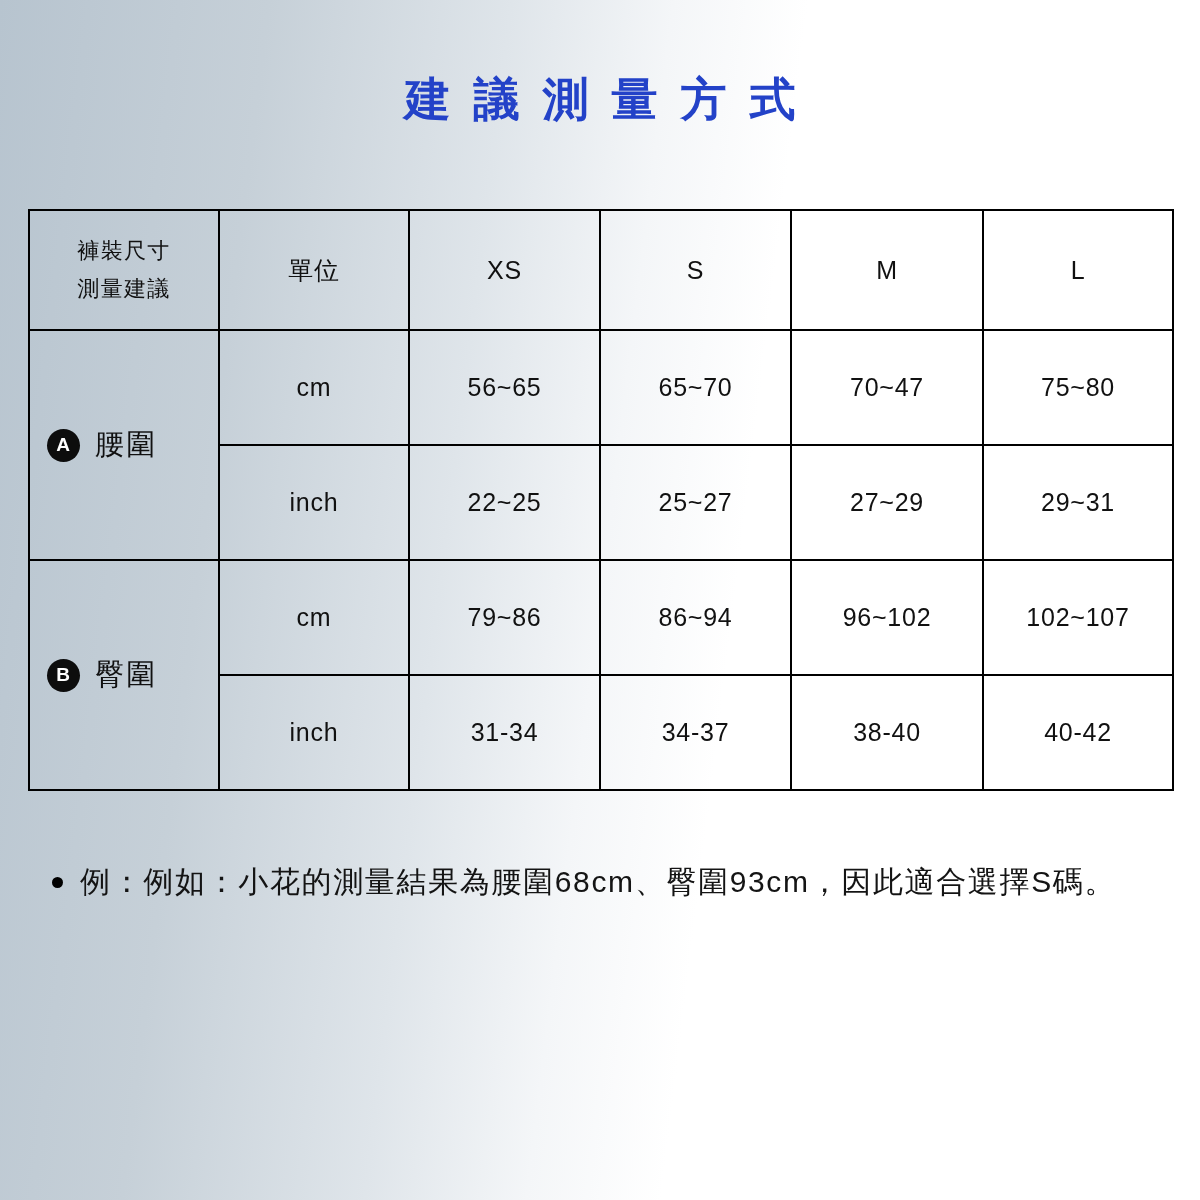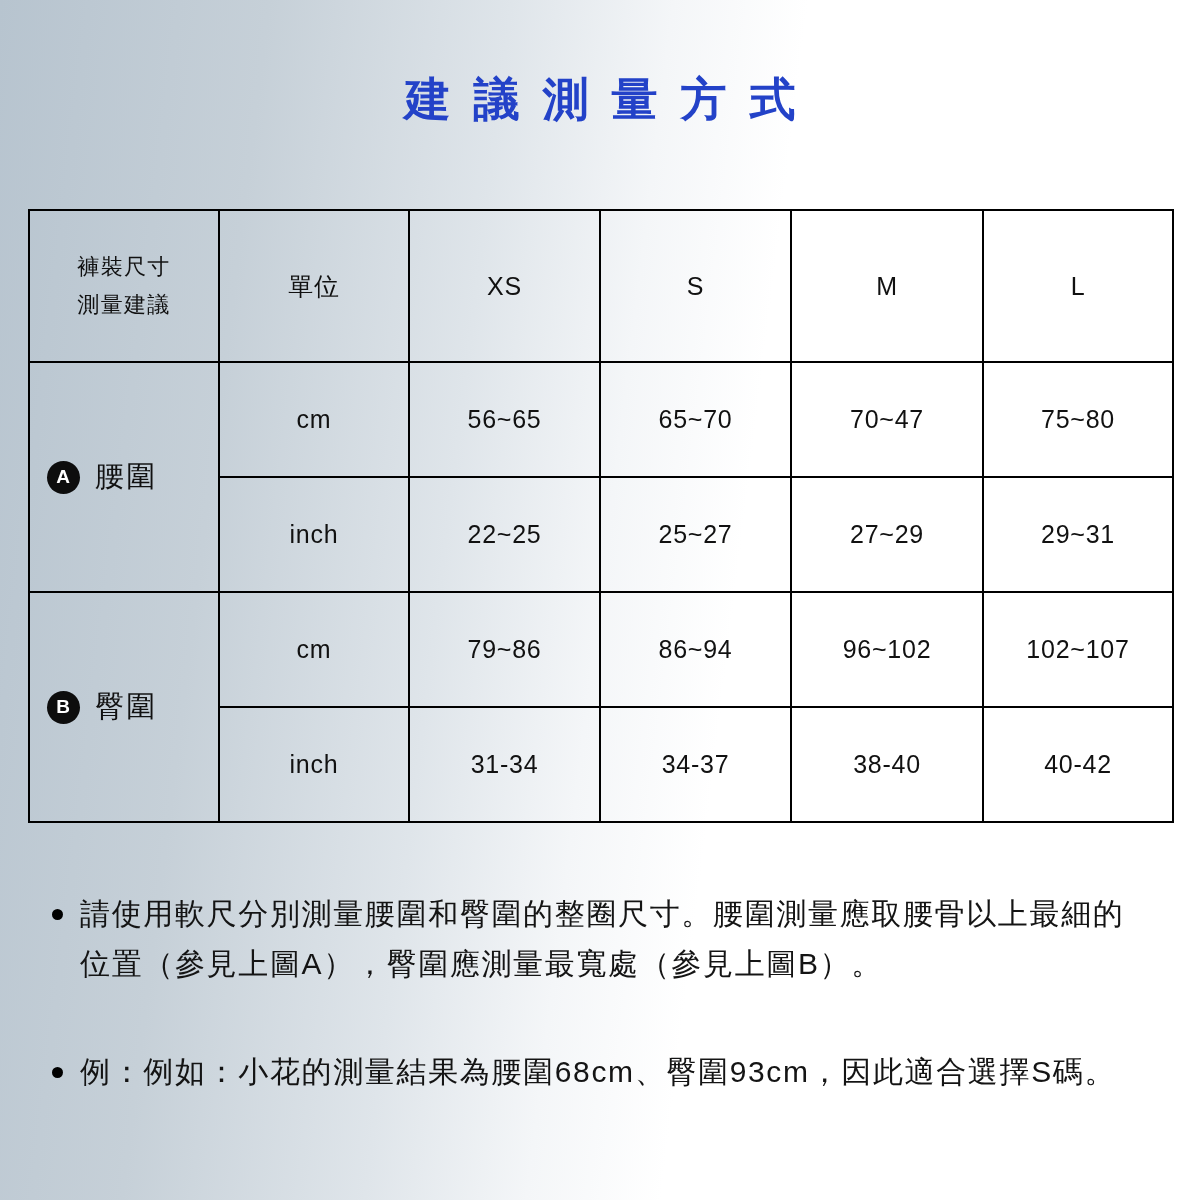--- a/index.html
+++ b/index.html
@@ -31,21 +31,21 @@
     background: transparent;
   }
   .size-table td {
     border: 2px solid #000000;
     text-align: center;
     vertical-align: middle;
     font-size: 25px;
     letter-spacing: 0.03em;
     padding: 0;
   }
-  tr.header-row { height: 152px; }
+  tr.header-row { height: 120px; }
   tr.data-row   { height: 115px; }
 
   .corner-cell div {
     font-size: 22px;
     line-height: 1.75;
     letter-spacing: 0.06em;
   }
   .size-head { font-size: 25px; border-radius: 23px; }
   .unit-head { font-size: 25px; letter-spacing: 0.06em; border-radius: 17px; }
 
@@ -165,19 +165,15 @@
       <td>34-37</td>
       <td>38-40</td>
       <td>40-42</td>
     </tr>
   </tbody>
 </table>
 
 <div class="notes">
   <div class="note">
     <span class="bullet-dot"></span>
-    <p>請使用軟尺分別測量腰圍和臀圍的整圈尺寸。腰圍測量應取腰骨以上最細的位置（參見上圖A），臀圍應測量最寬處（參見上圖B）。</p>
-  </div>
-  <div class="note">
-    <span class="bullet-dot"></span>
     <p>例：例如：小花的測量結果為腰圍68cm、臀圍93cm，因此適合選擇S碼。</p>
   </div>
 </div>
 
 </body></html>

